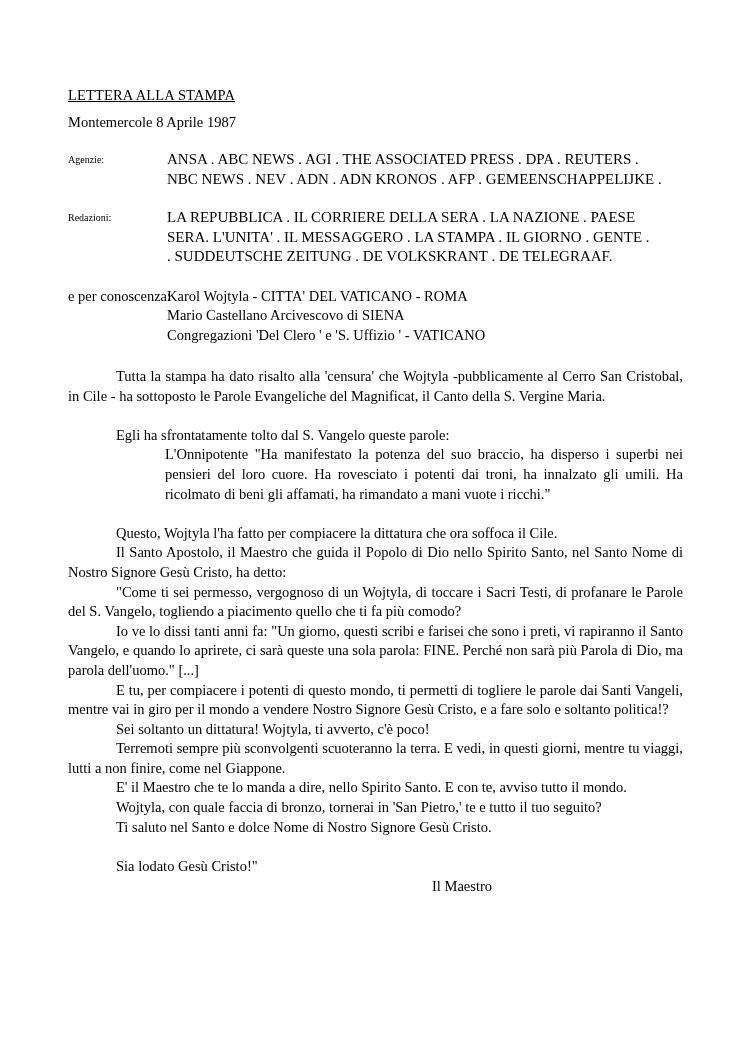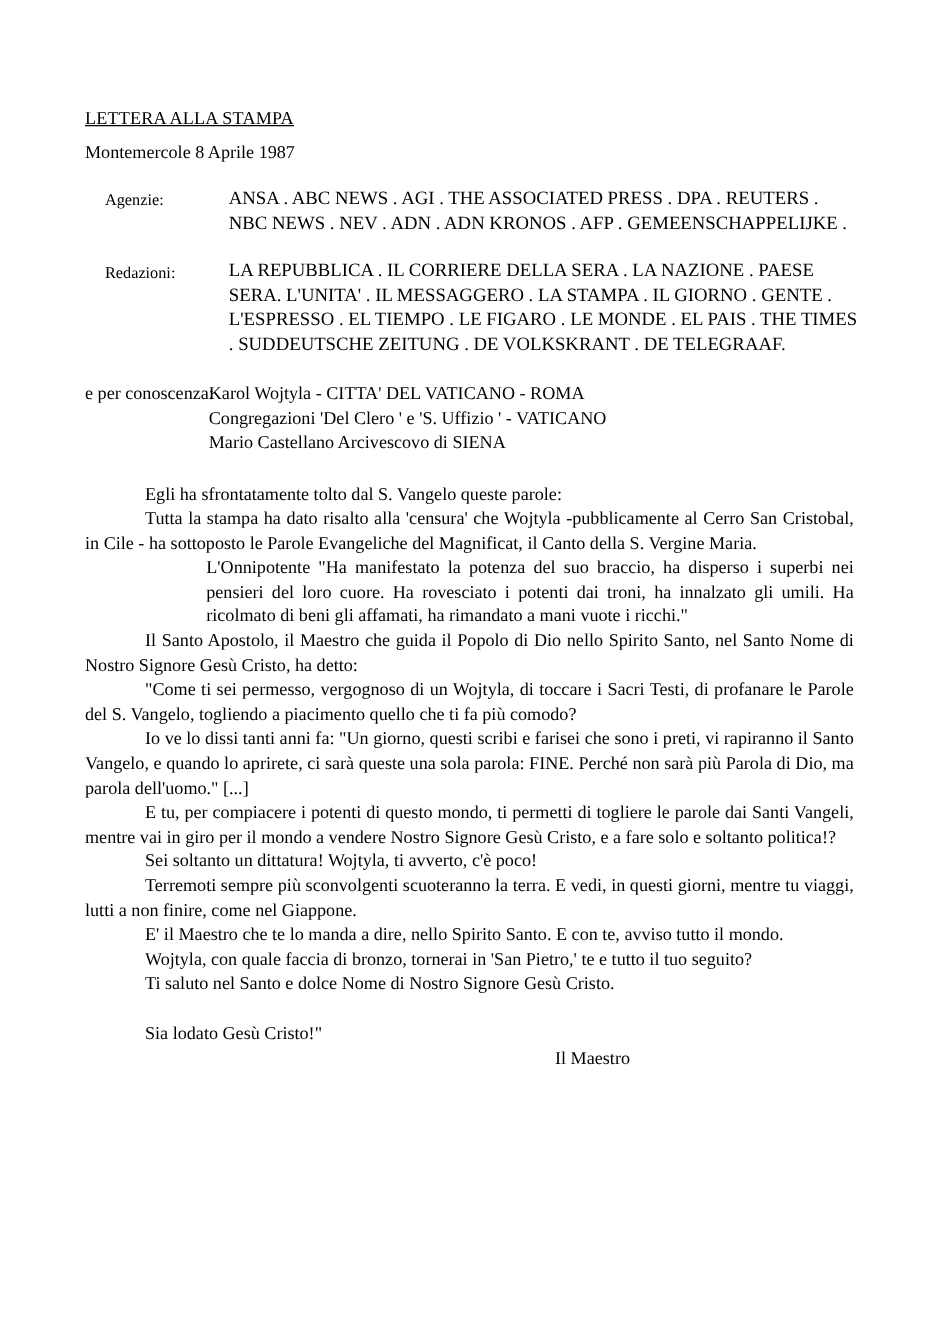--- a/index.html
+++ b/index.html
@@ -47,24 +47,23 @@
 
   
   .addr-block {
     display: flex;
     align-items: flex-start;
     margin-top: 19px;
   }
   .addr-label {
     flex: 0 0 auto;
     width: 99px;
-    font-size: 13px;
+    font-size: 10px;
     line-height: 19.5px;
     white-space: nowrap;
-    margin-left: 16px;
   }
   .addr-body {
     flex: 1 1 auto;
     font-size: 15px;
     line-height: 19.5px;
   }
   .addr-body .row { white-space: nowrap; }
 
   .cc-block {
     margin-top: 20px;
@@ -105,21 +104,21 @@
     text-align: justify;
     text-indent: 0;
   }
 
   .sig-line {
     margin: 0;
     margin-top: 19.6px;
     text-indent: 48px;
   }
   .signature {
-    margin: 12px;
+    margin: 0;
     margin-top: 1px;
     padding-left: 364px;
   }
 </style>
 </head>
 <body>
 
 <div class="page">
   <div class="sheet">
 
@@ -133,42 +132,42 @@
         <div class="row">ANSA . ABC NEWS . AGI . THE ASSOCIATED PRESS . DPA . REUTERS .</div>
         <div class="row">NBC NEWS . NEV . ADN . ADN KRONOS . AFP . GEMEENSCHAPPELIJKE .</div>
       </div>
     </div>
 
     <div class="addr-block">
       <div class="addr-label">Redazioni:</div>
       <div class="addr-body">
         <div class="row">LA REPUBBLICA . IL CORRIERE DELLA SERA . LA NAZIONE . PAESE</div>
         <div class="row">SERA. L'UNITA' . IL MESSAGGERO . LA STAMPA . IL GIORNO . GENTE .</div>
-        <div class="row">L'ESPRESSO . EL TIEMPO . LE FIGARO . LE MONDE . EL PAIS . THE TIMES</div>
         <div class="row">. SUDDEUTSCHE ZEITUNG . DE VOLKSKRANT . DE TELEGRAAF.</div>
       </div>
     </div>
 
     <div class="cc-block">
       <div class="cc-first">
         <span class="cc-label">e per conoscenza:</span>
         <span>Karol Wojtyla - CITTA' DEL VATICANO - ROMA</span>
       </div>
+      <div class="cc-rest">Mario Castellano Arcivescovo di SIENA</div>
       <div class="cc-rest">Congregazioni 'Del Clero ' e 'S. Uffizio ' - VATICANO</div>
-      <div class="cc-rest">Mario Castellano Arcivescovo di SIENA</div>
     </div>
 
     <div class="body-wrap">
 
+      <p class="para">Tutta la stampa ha dato risalto alla 'censura' che Wojtyla -pubblicamente al Cerro San Cristobal, in Cile - ha sottoposto le Parole Evangeliche del Magnificat, il Canto della S. Vergine Maria.</p>
+
       <p class="para spacer-before">Egli ha sfrontatamente tolto dal S. Vangelo queste parole:</p>
-
-      <p class="para">Tutta la stampa ha dato risalto alla 'censura' che Wojtyla -pubblicamente al Cerro San Cristobal, in Cile - ha sottoposto le Parole Evangeliche del Magnificat, il Canto della S. Vergine Maria.</p>
 
       <p class="quote-block">L'Onnipotente "Ha manifestato la potenza del suo braccio, ha disperso i superbi nei pensieri del loro cuore. Ha rovesciato i potenti dai troni, ha innalzato gli umili. Ha ricolmato di beni gli affamati, ha rimandato a mani vuote i ricchi."</p>
 
+      <p class="para spacer-before">Questo, Wojtyla l'ha fatto per compiacere la dittatura che ora soffoca il Cile.</p>
 
       <p class="para">Il Santo Apostolo, il Maestro che guida il Popolo di Dio nello Spirito Santo, nel Santo Nome di Nostro Signore Gesù Cristo, ha detto:</p>
 
       <p class="para">"Come ti sei permesso, vergognoso di un Wojtyla, di toccare i Sacri Testi, di profanare le Parole del S. Vangelo, togliendo a piacimento quello che ti fa più comodo?</p>
 
       <p class="para">Io ve lo dissi tanti anni fa: "Un giorno, questi scribi e farisei che sono i preti, vi rapiranno il Santo Vangelo, e quando lo aprirete, ci sarà queste una sola parola: FINE. Perché non sarà più Parola di Dio, ma parola dell'uomo." [...]</p>
 
       <p class="para">E tu, per compiacere i potenti di questo mondo, ti permetti di togliere le parole dai Santi Vangeli, mentre vai in giro per il mondo a vendere Nostro Signore Gesù Cristo, e a fare solo e soltanto politica!?</p>
 
       <p class="para">Sei soltanto un dittatura! Wojtyla, ti avverto, c'è poco!</p>

